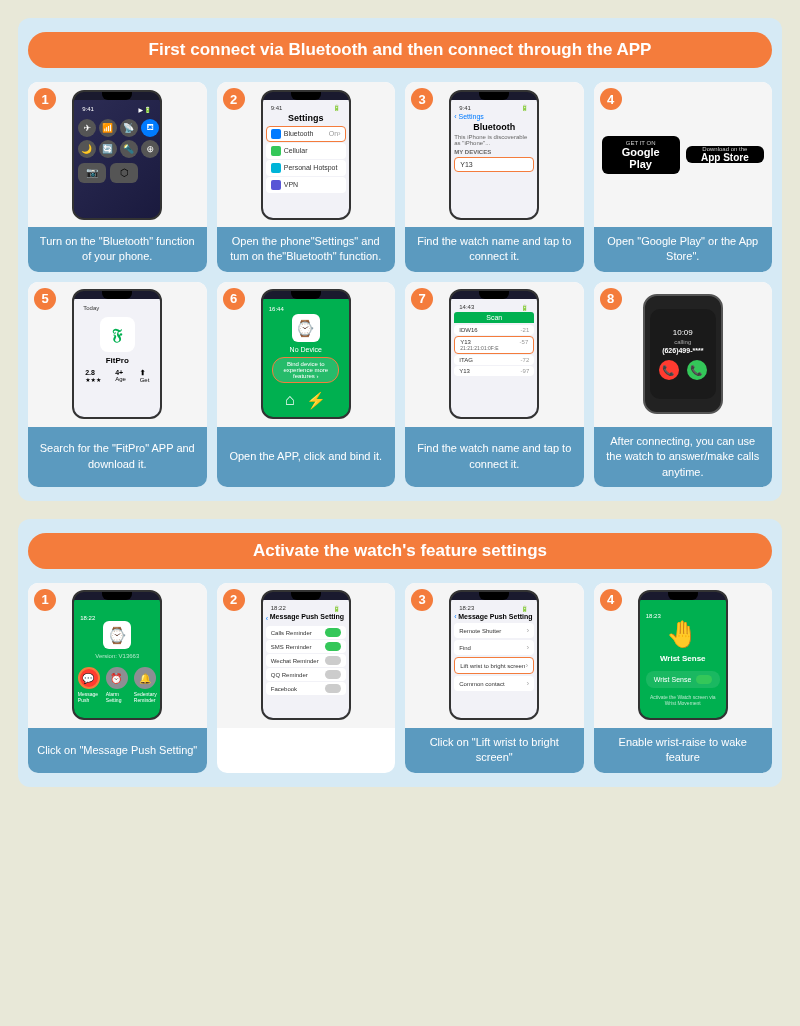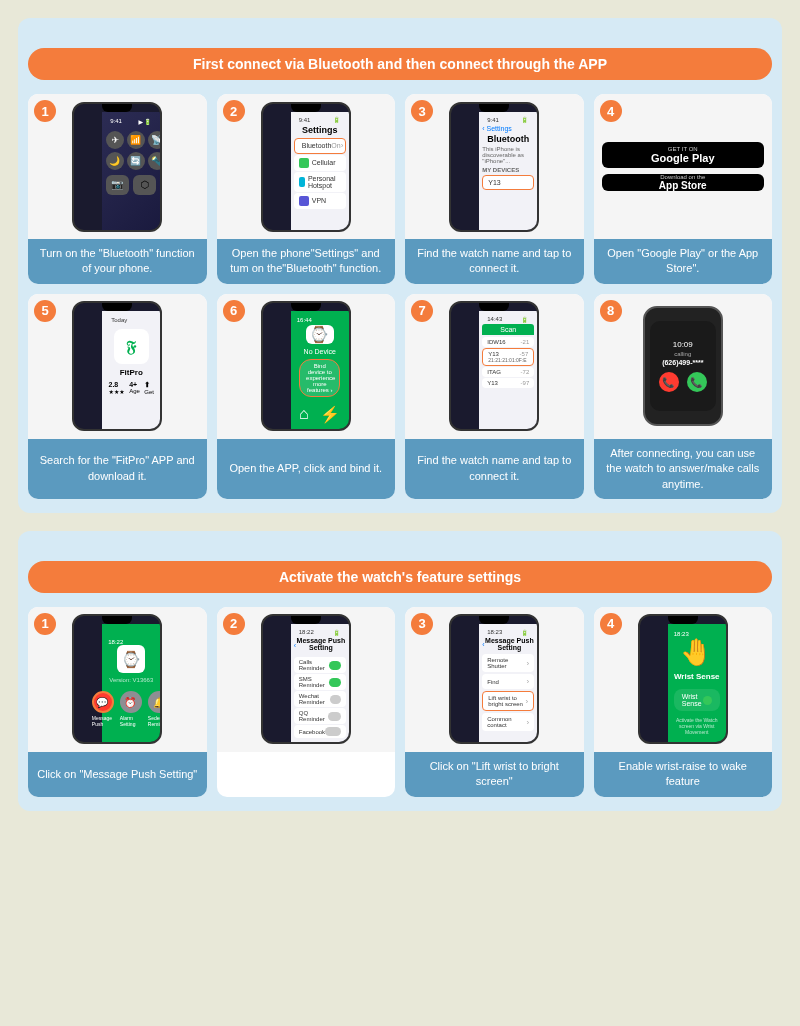--- a/index.html
+++ b/index.html
@@ -16,25 +16,24 @@
       border-radius: 12px;
       padding: 14px 10px 14px 10px;
       margin-bottom: 18px;
     }
 
     .section-header {
       background: #f47c3c;
       border-radius: 24px;
       text-align: center;
       color: white;
-      font-size: 14px;
+      font-size: 17px;
       font-weight: bold;
       padding: 8px 18px;
       margin-bottom: 14px;
-      margin-top: 16px;
     }
 
     .steps-grid {
       display: grid;
       grid-template-columns: repeat(4, 1fr);
       gap: 10px;
     }
 
     .step-card {
       background: white;
@@ -104,21 +103,20 @@
       border-radius: 0 0 6px 6px;
       margin: 0 auto;
       z-index: 5;
       position: relative;
     }
 
     .phone-screen {
       flex: 1;
       overflow: hidden;
       position: relative;
-      padding-left: 28px;
     }
 
     
     .s1-screen {
       background: linear-gradient(135deg, #2c2c54, #1a1a3e);
       width: 100%;
       height: 100%;
       padding: 4px;
     }
     .s1-icons {
@@ -197,21 +195,20 @@
       padding: 3px 5px;
       margin-bottom: 2px;
       font-size: 7px;
       border: 1.5px solid #f47c3c;
       color: #333;
     }
 
     
     .appstore-area {
       display: flex;
-      flex-direction: column;
       align-items: center;
       justify-content: center;
       gap: 6px;
       width: 100%;
       height: 100%;
       padding: 8px;
     }
     .google-play-btn {
       background: #000;
       color: white;

